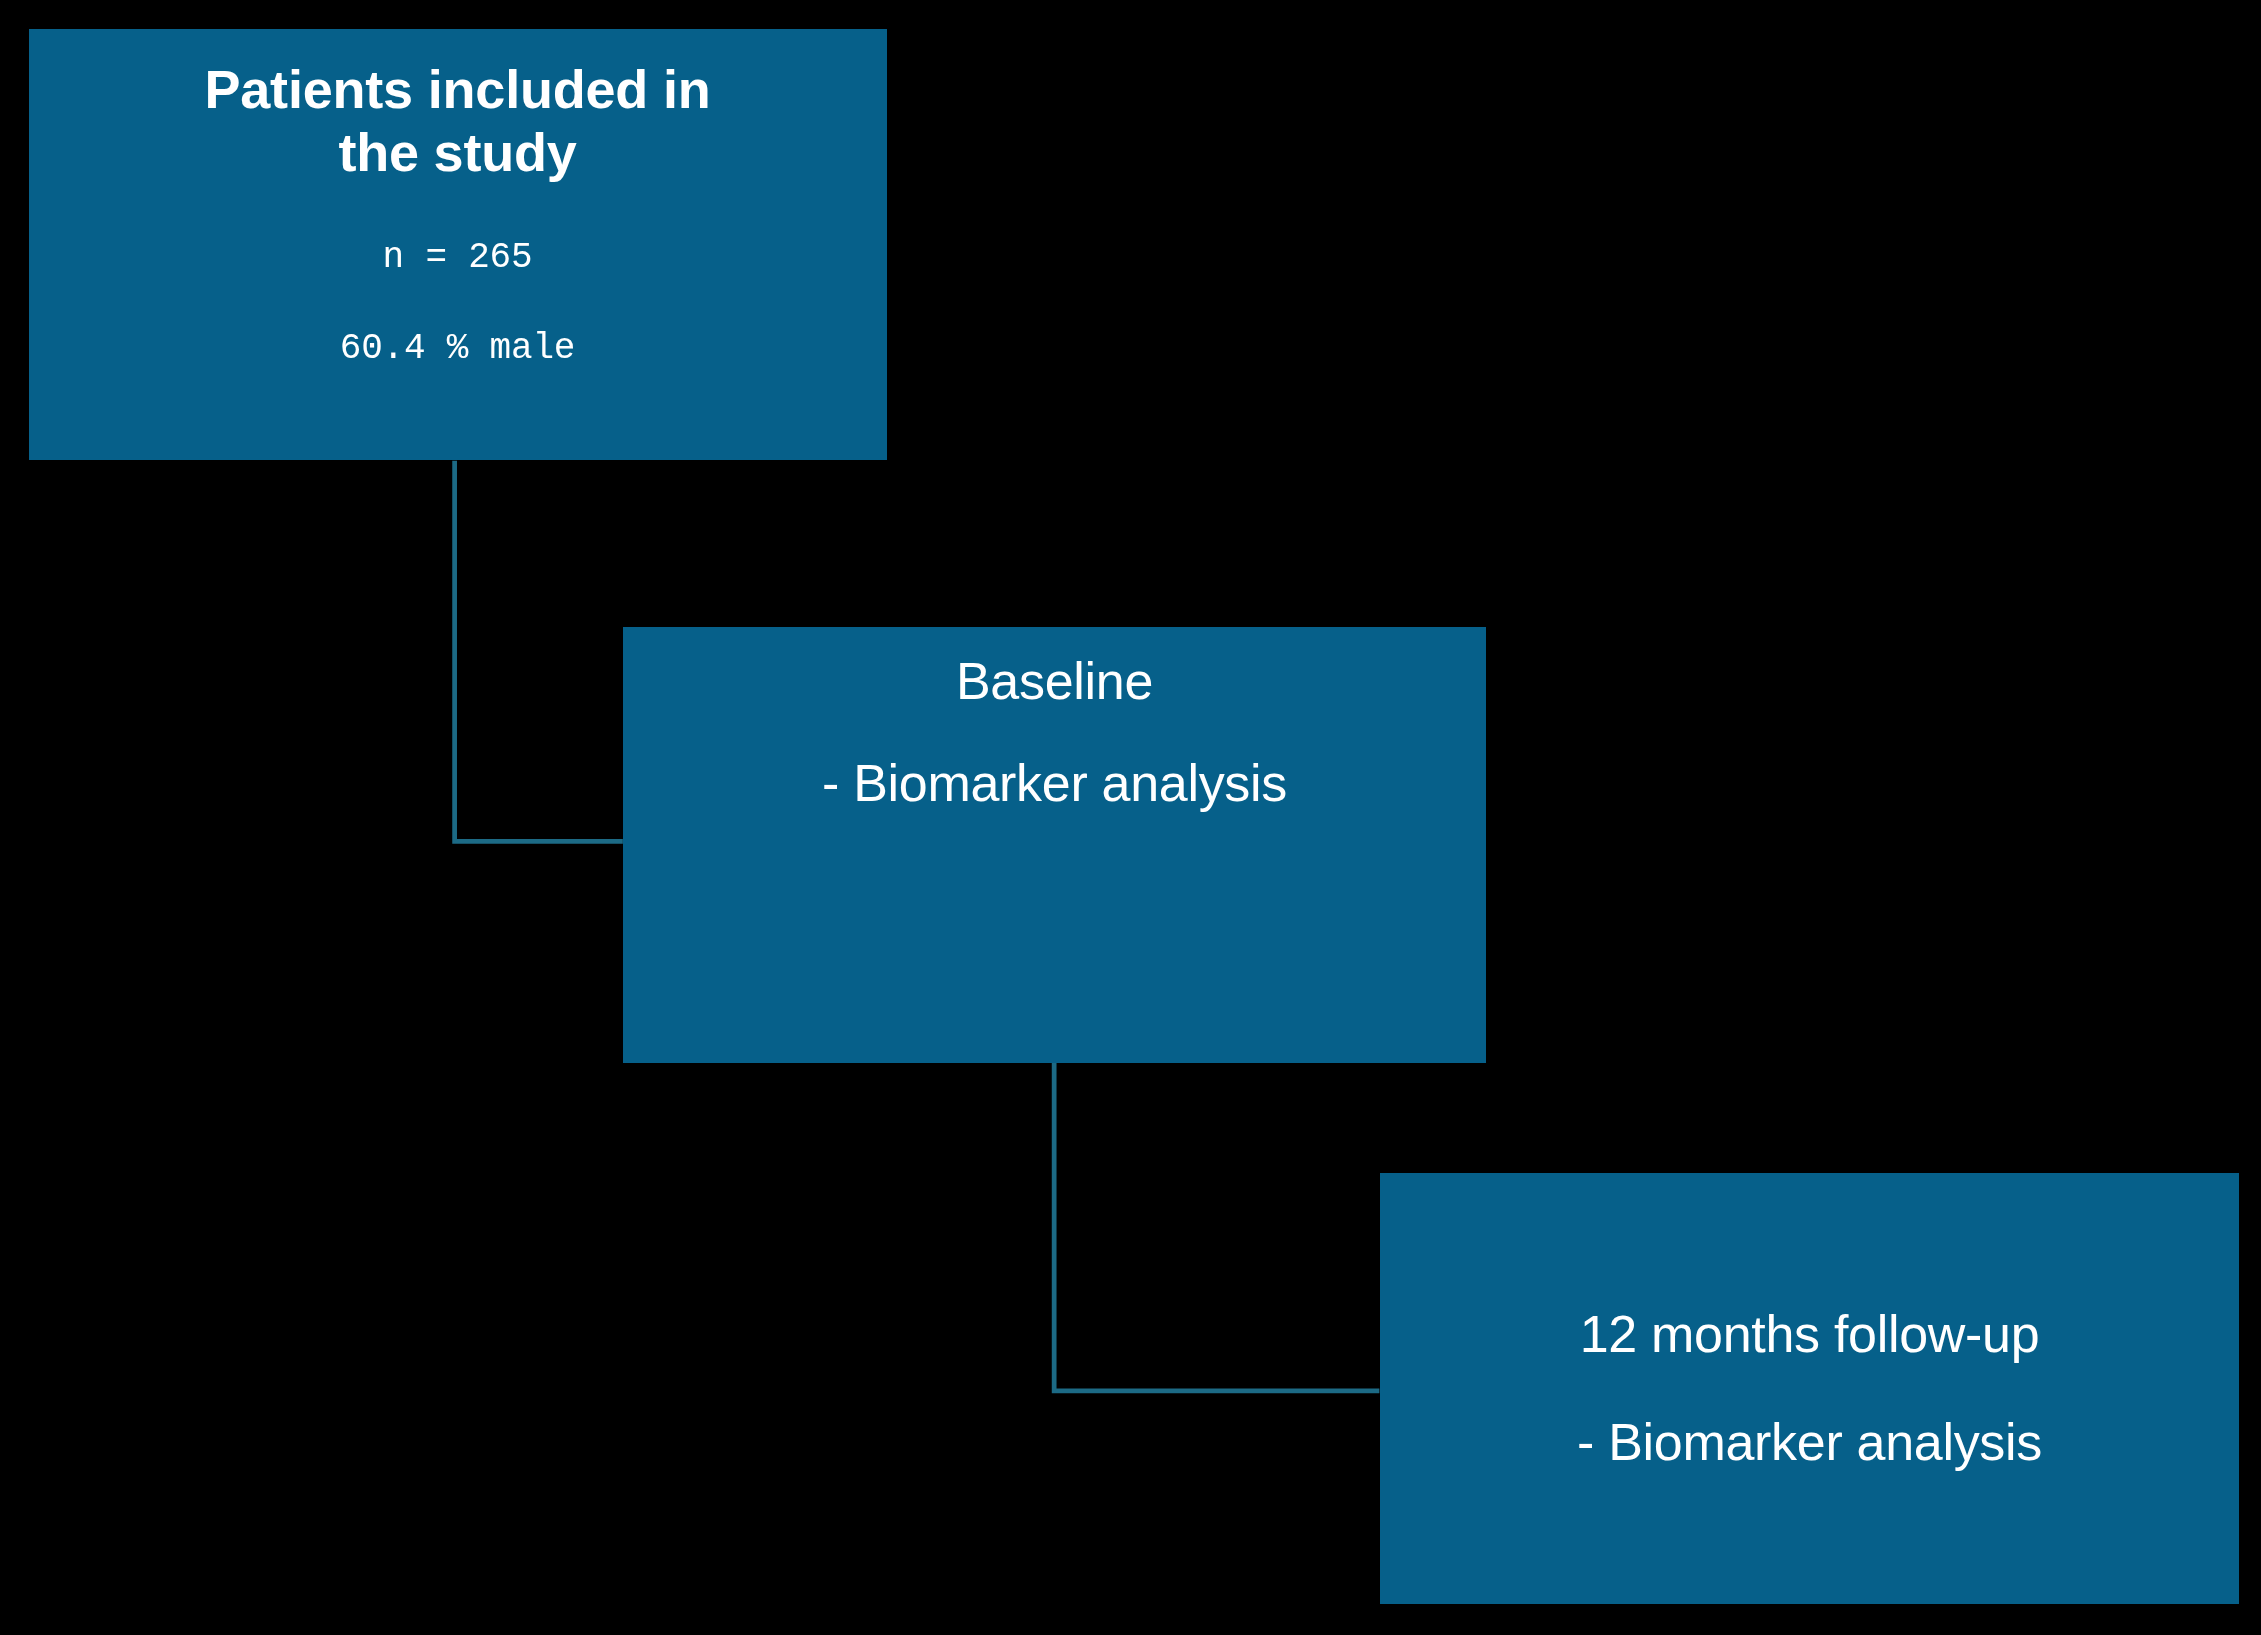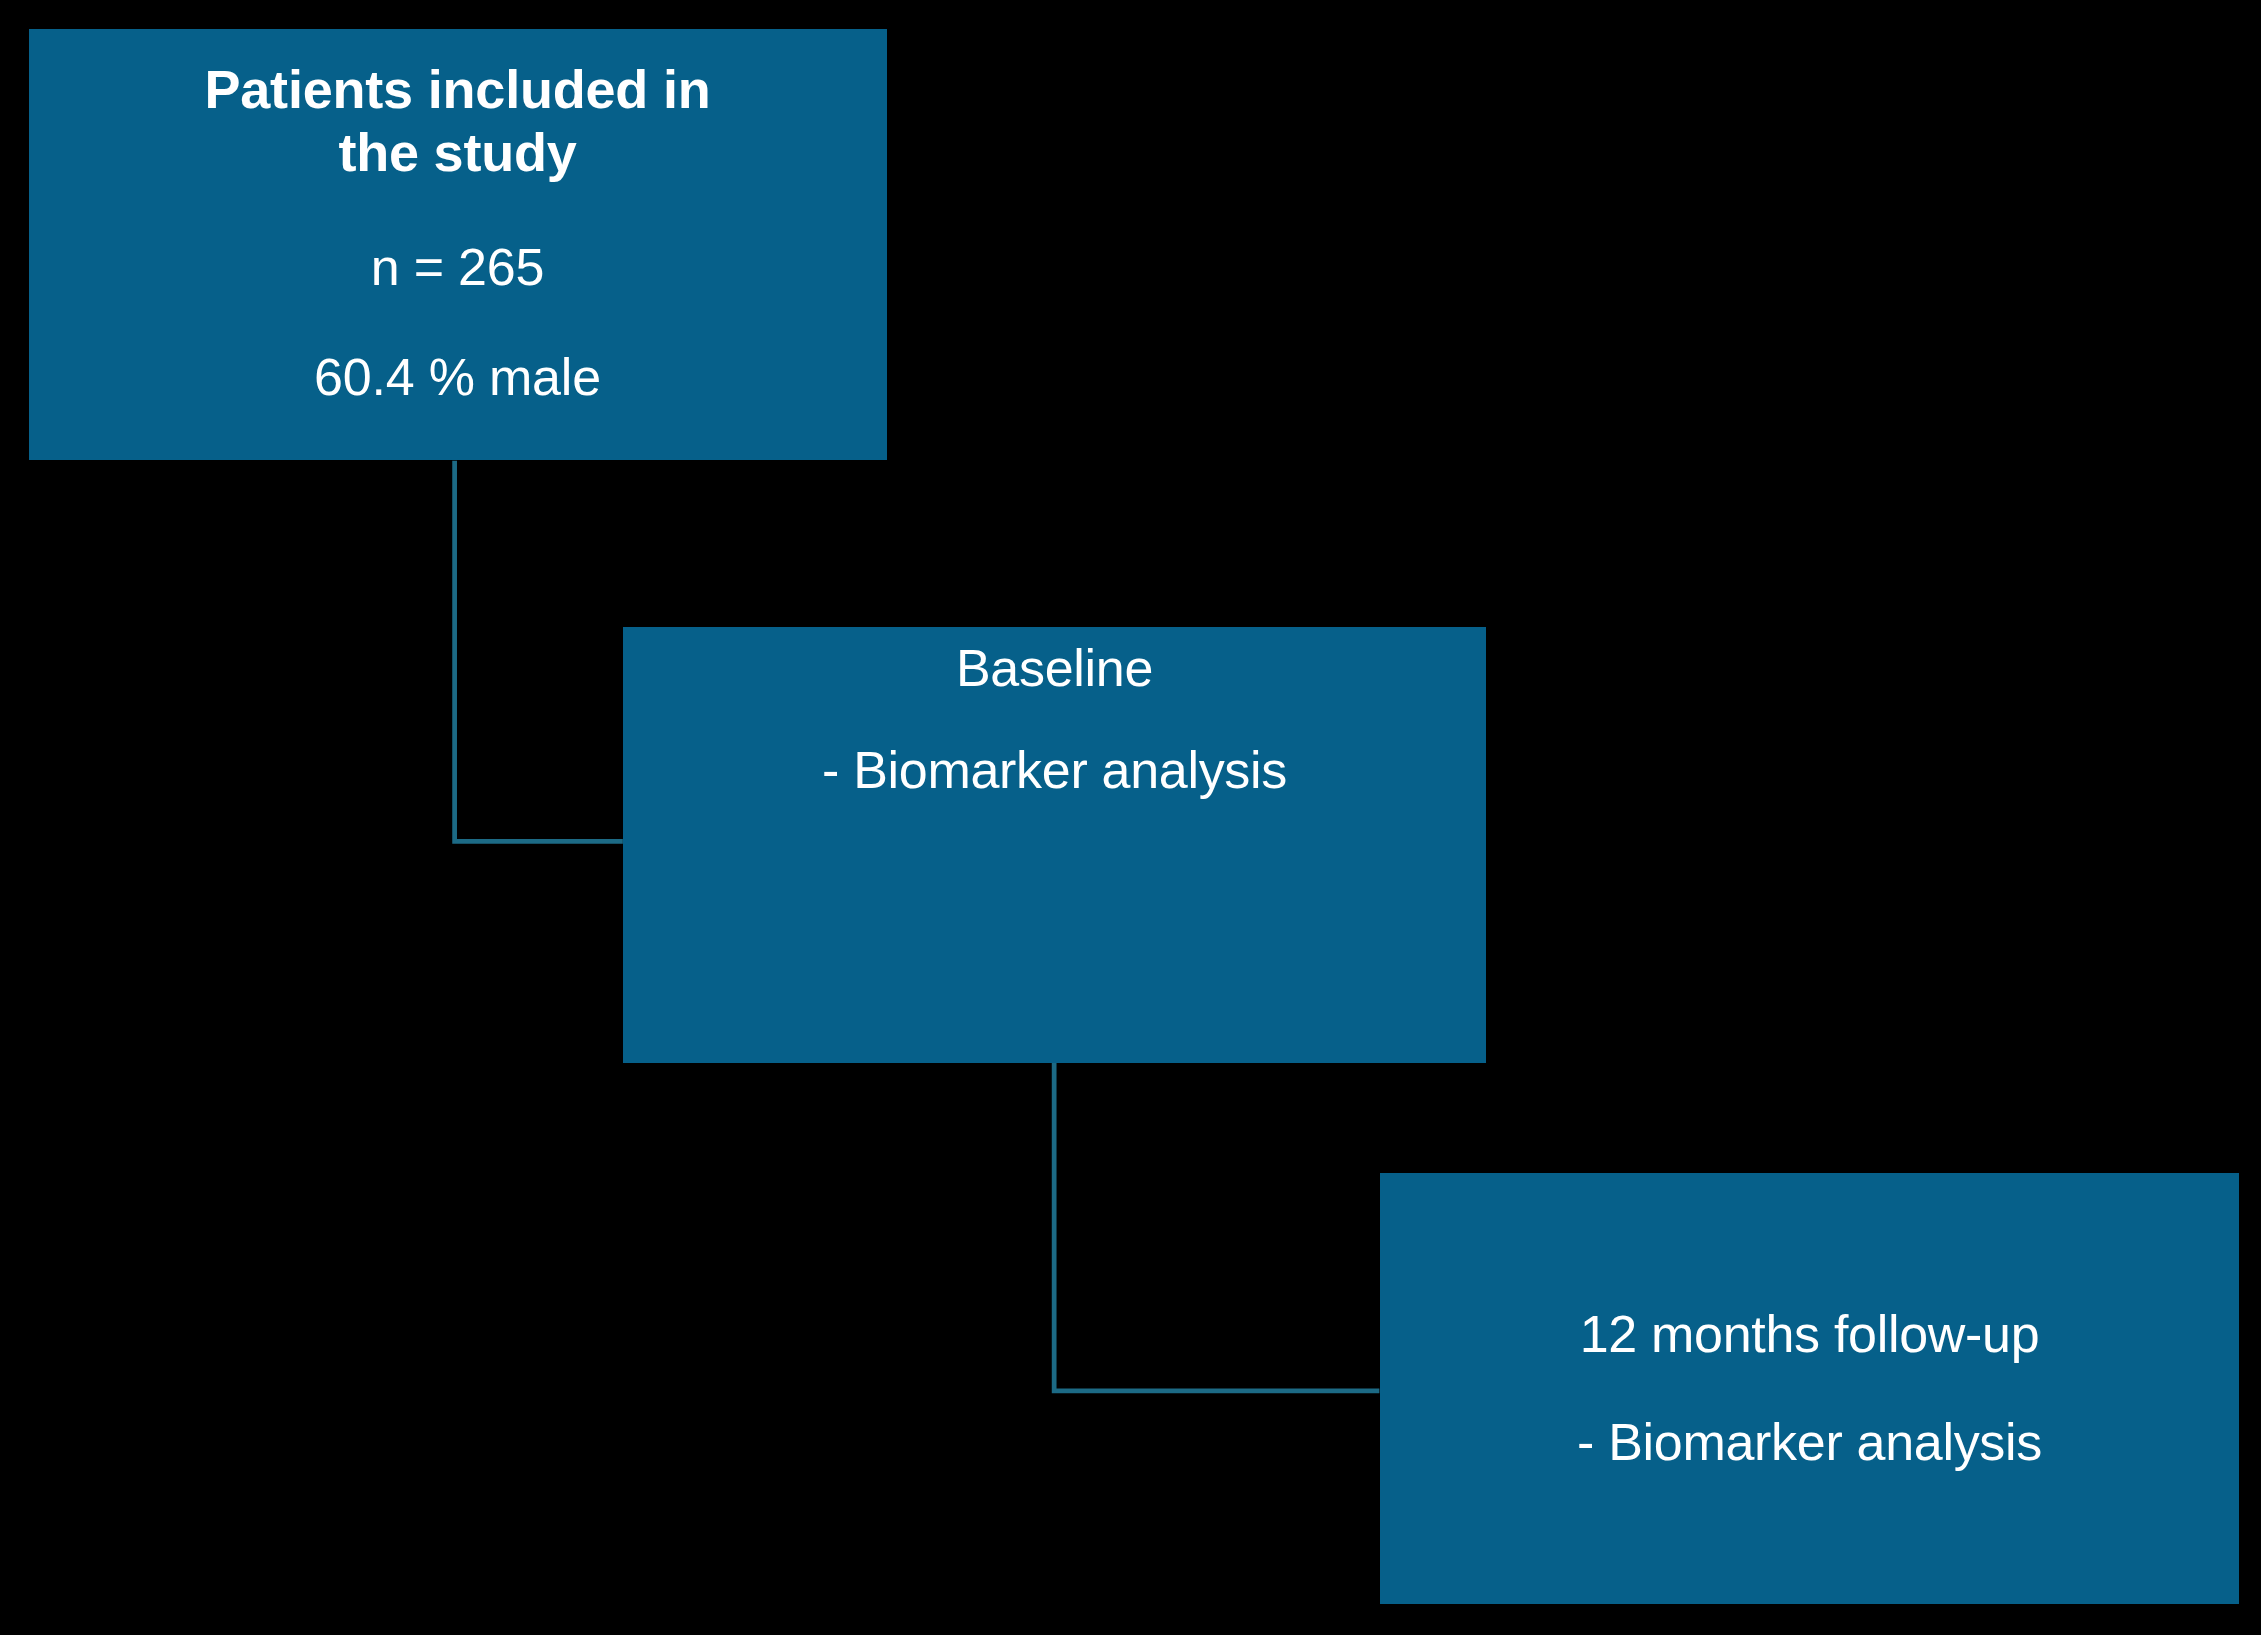--- a/index.html
+++ b/index.html
@@ -57,35 +57,36 @@
   #node-enrolment .headline {
     font-size: 54px;
     font-weight: 700;
     line-height: 1.17;
     white-space: normal;
     max-width: 552px;
     margin: 0 auto 53px auto;
     letter-spacing: -0.2px;
   }
   #node-enrolment .stat {
-    font-size: 52px;
+    font-size: 36px;
     font-weight: 500;
     margin-bottom: 48px;
     letter-spacing: -0.2px;
+    font-family: Liberation Mono, monospace;
   }
   #node-enrolment .stat:last-child {
     margin-bottom: 0;
   }
   
   #node-baseline {
     left: 623px;
     top: 627px;
     width: 863px;
     height: 436px;
-    padding: 11px 12px;
+    padding: 24px 12px;
     justify-content: flex-start;
   }
   #node-baseline .line {
     font-size: 52px;
     font-weight: 500;
     letter-spacing: -0.3px;
   }
   #node-baseline .line.title {
     margin-bottom: 41px;
   }

